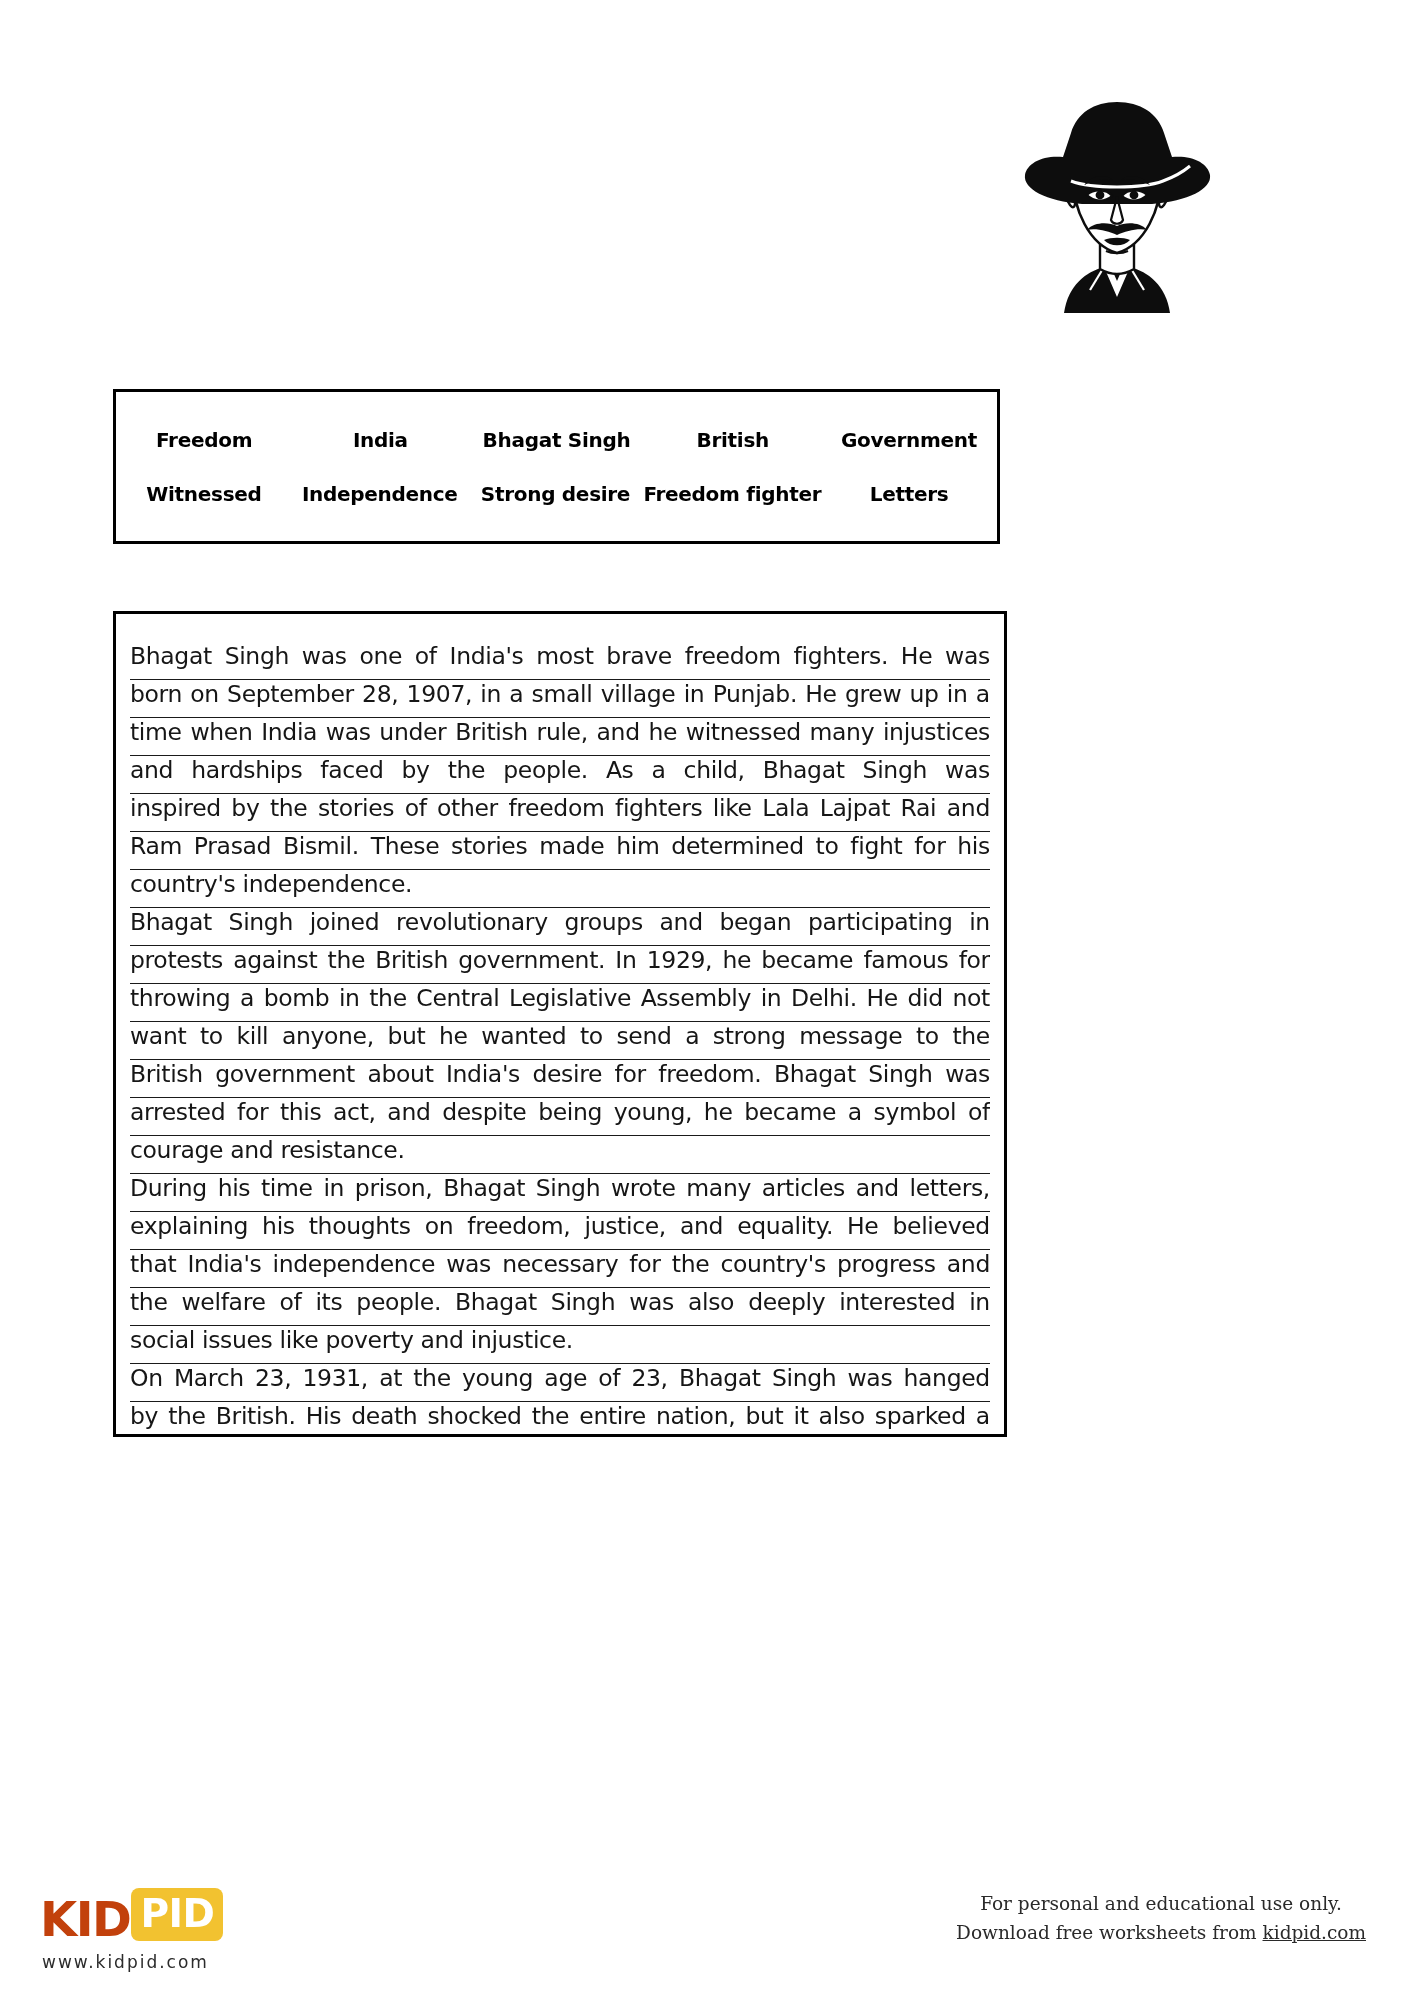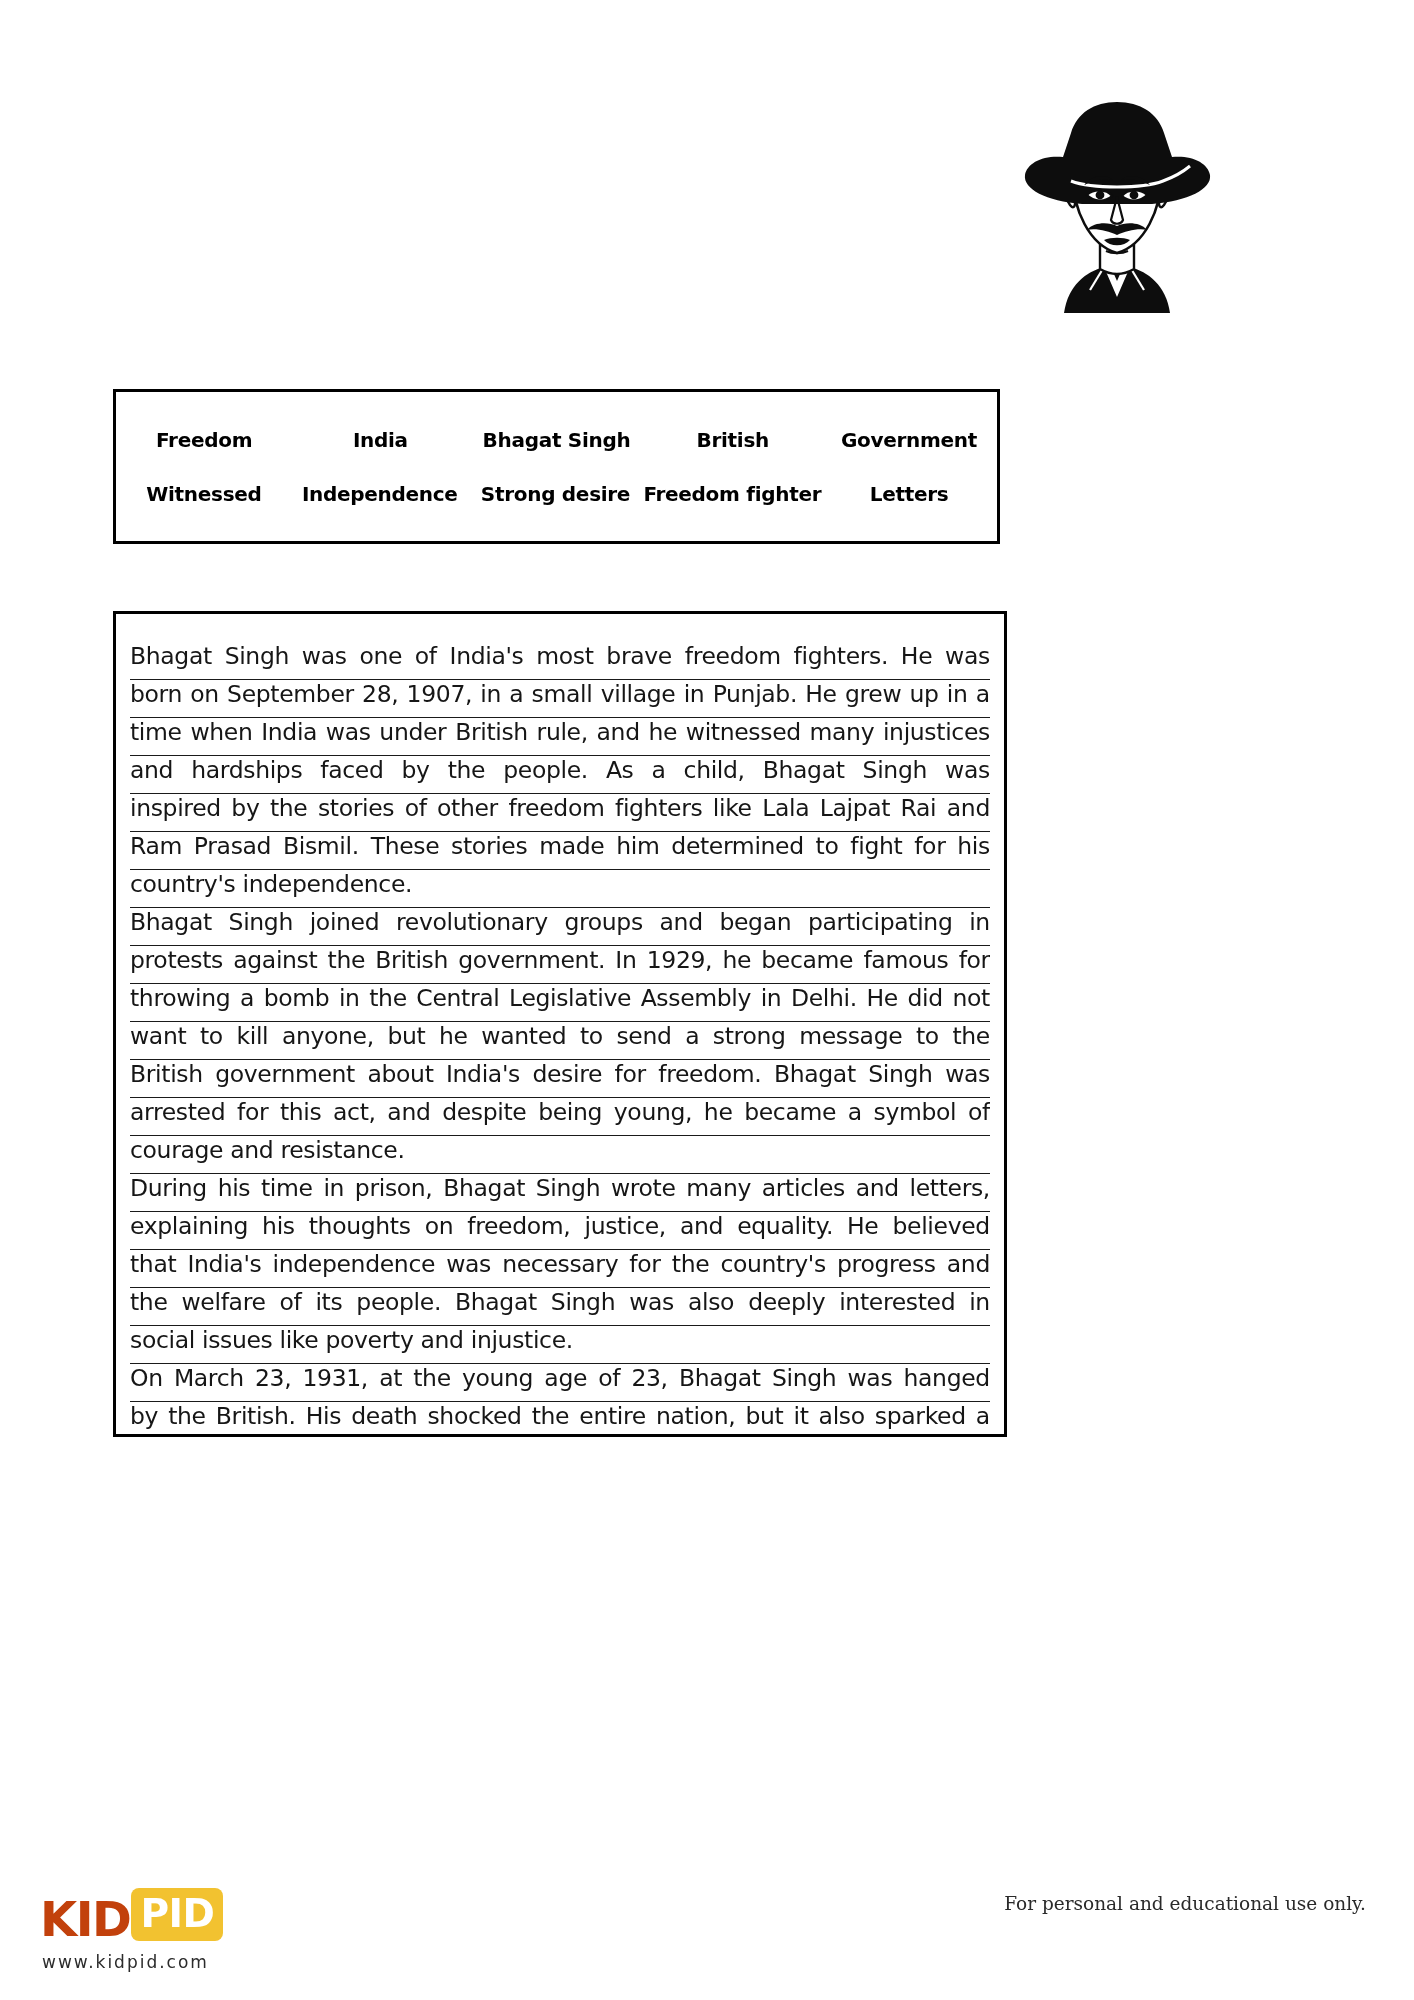--- a/index.html
+++ b/index.html
@@ -549,16 +549,17 @@
   </div>
 
   <div class="footer">
     <div class="logo">
       <span class="logo-kid">KID</span>
       <span class="logo-pid">PID</span>
     </div>
     <div class="logo-url">www.kidpid.com</div>
     <div class="credit">
       <div>For personal and educational use only.</div>
+      <div><span>Download free worksheets from </span><span class="link">kidpid.com</span></div>
     </div>
   </div>
 
 </div>
 
 </body></html>

